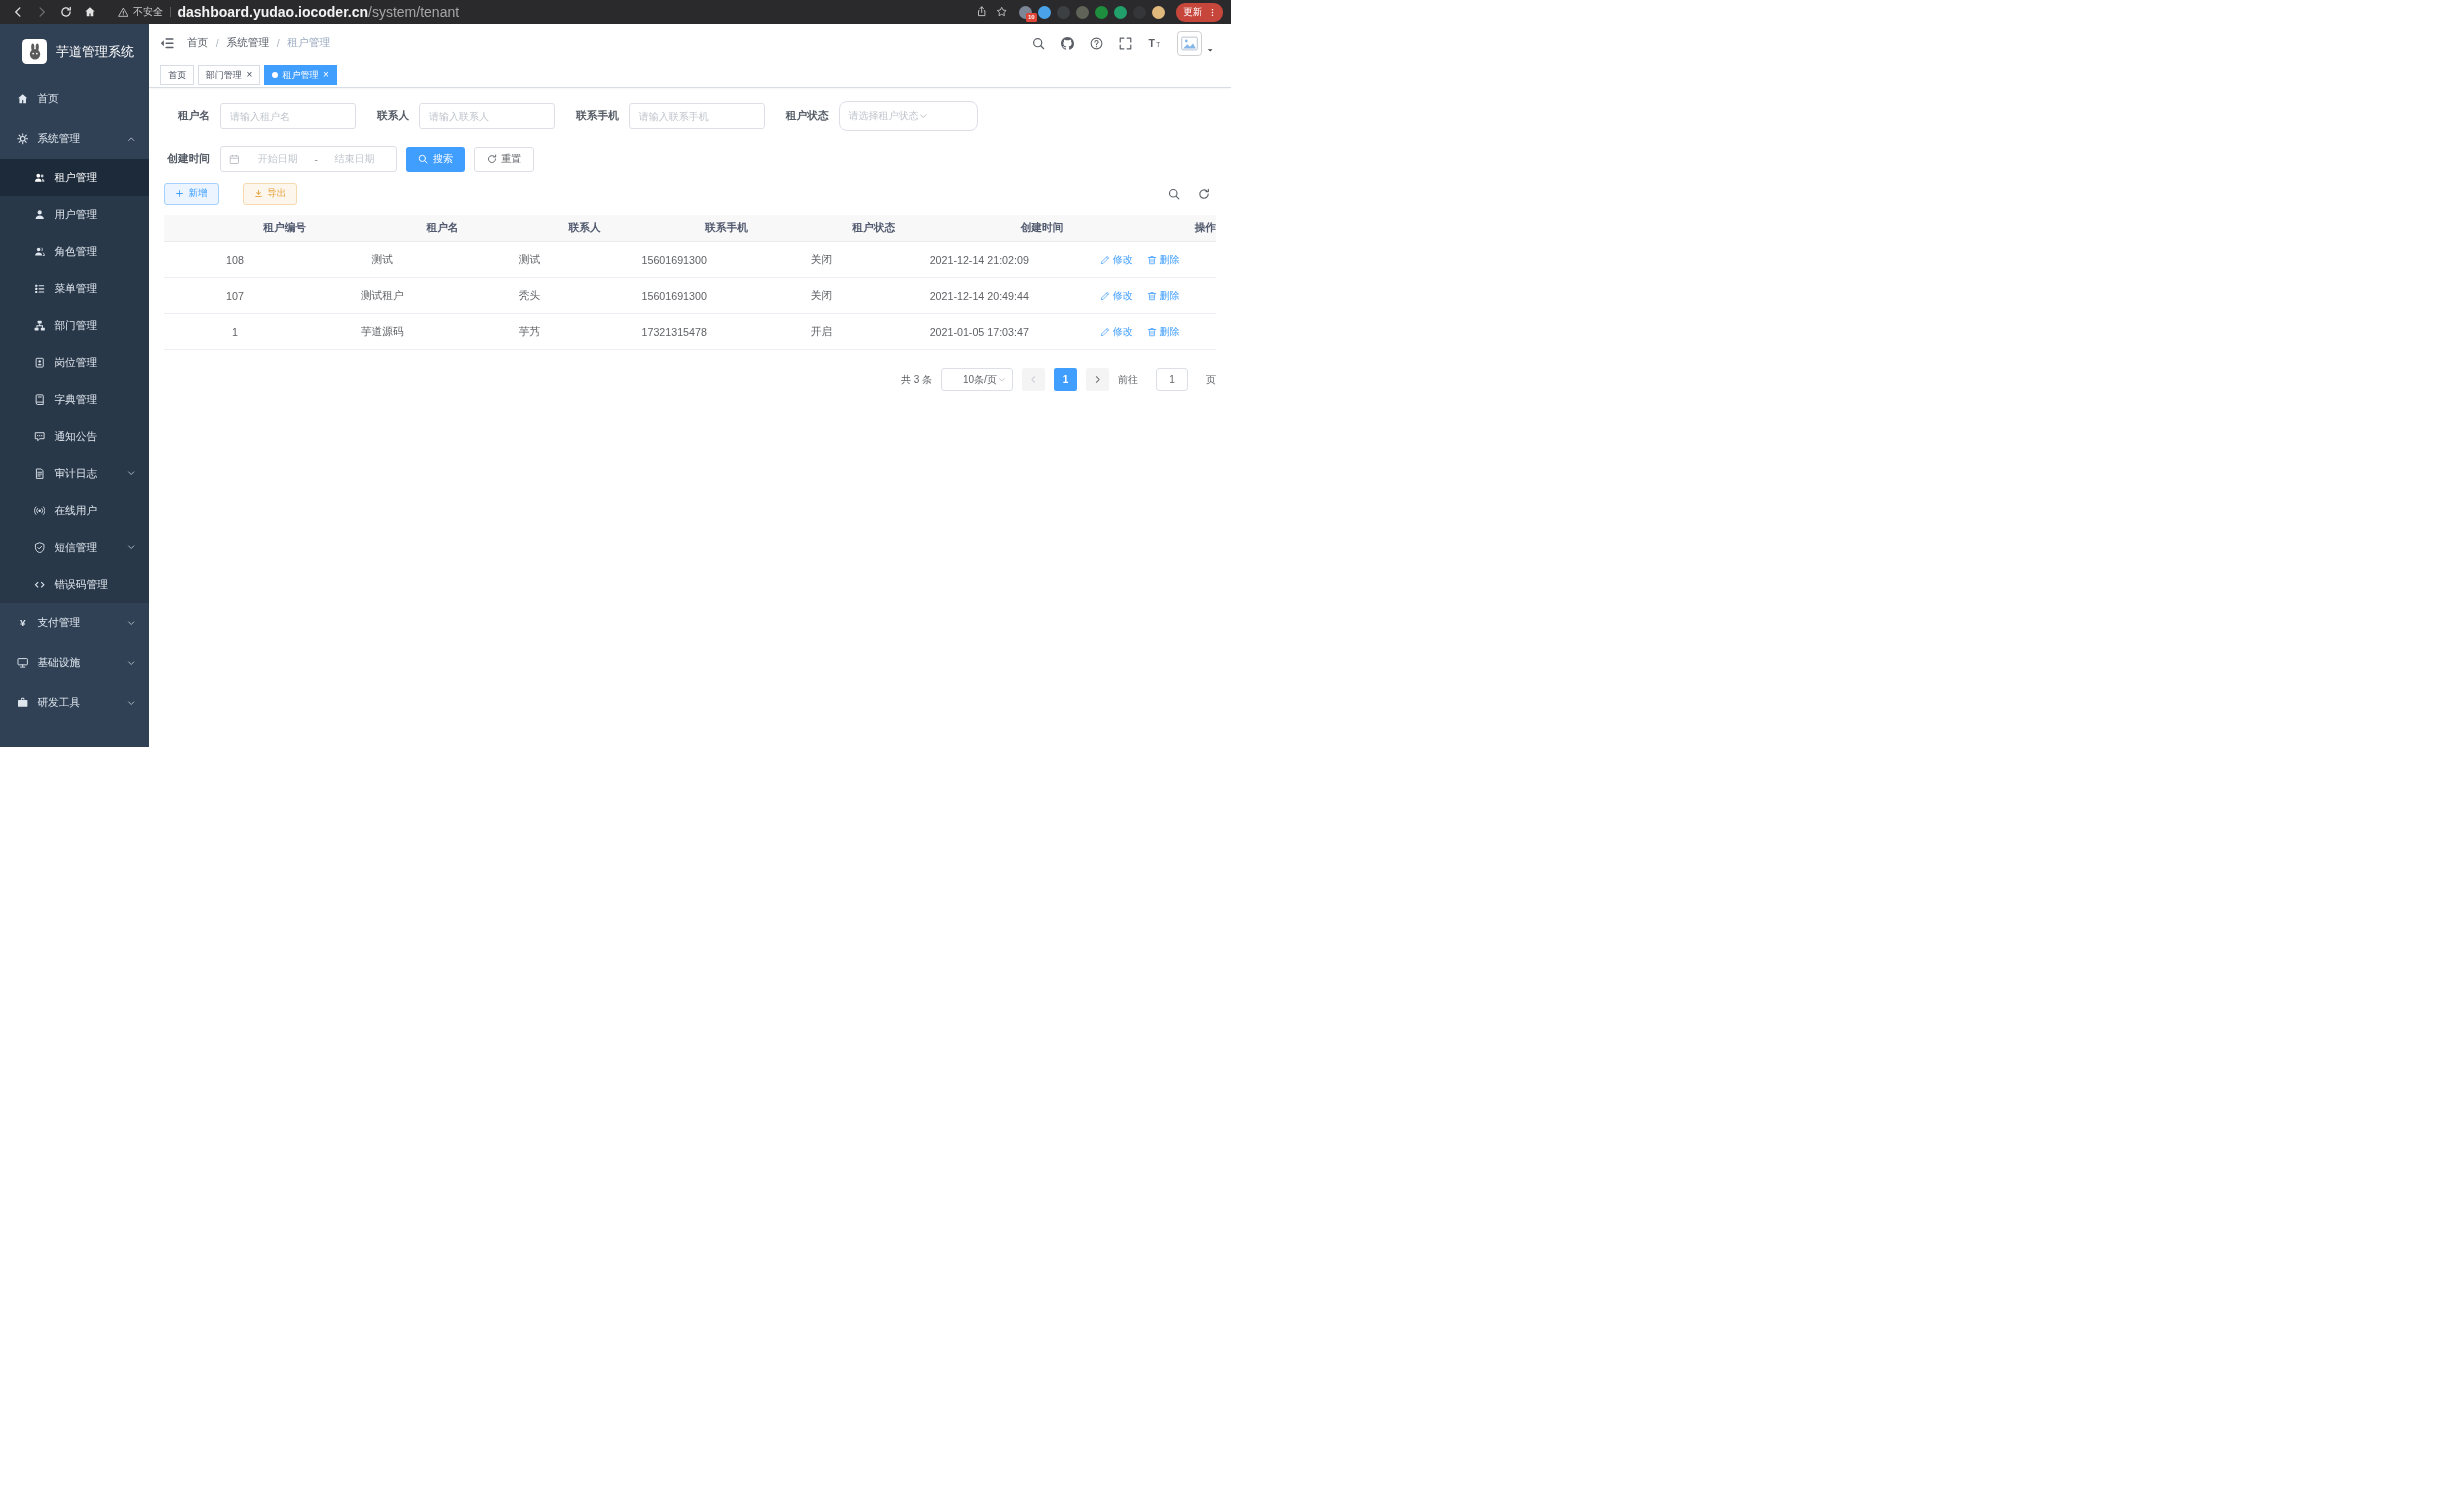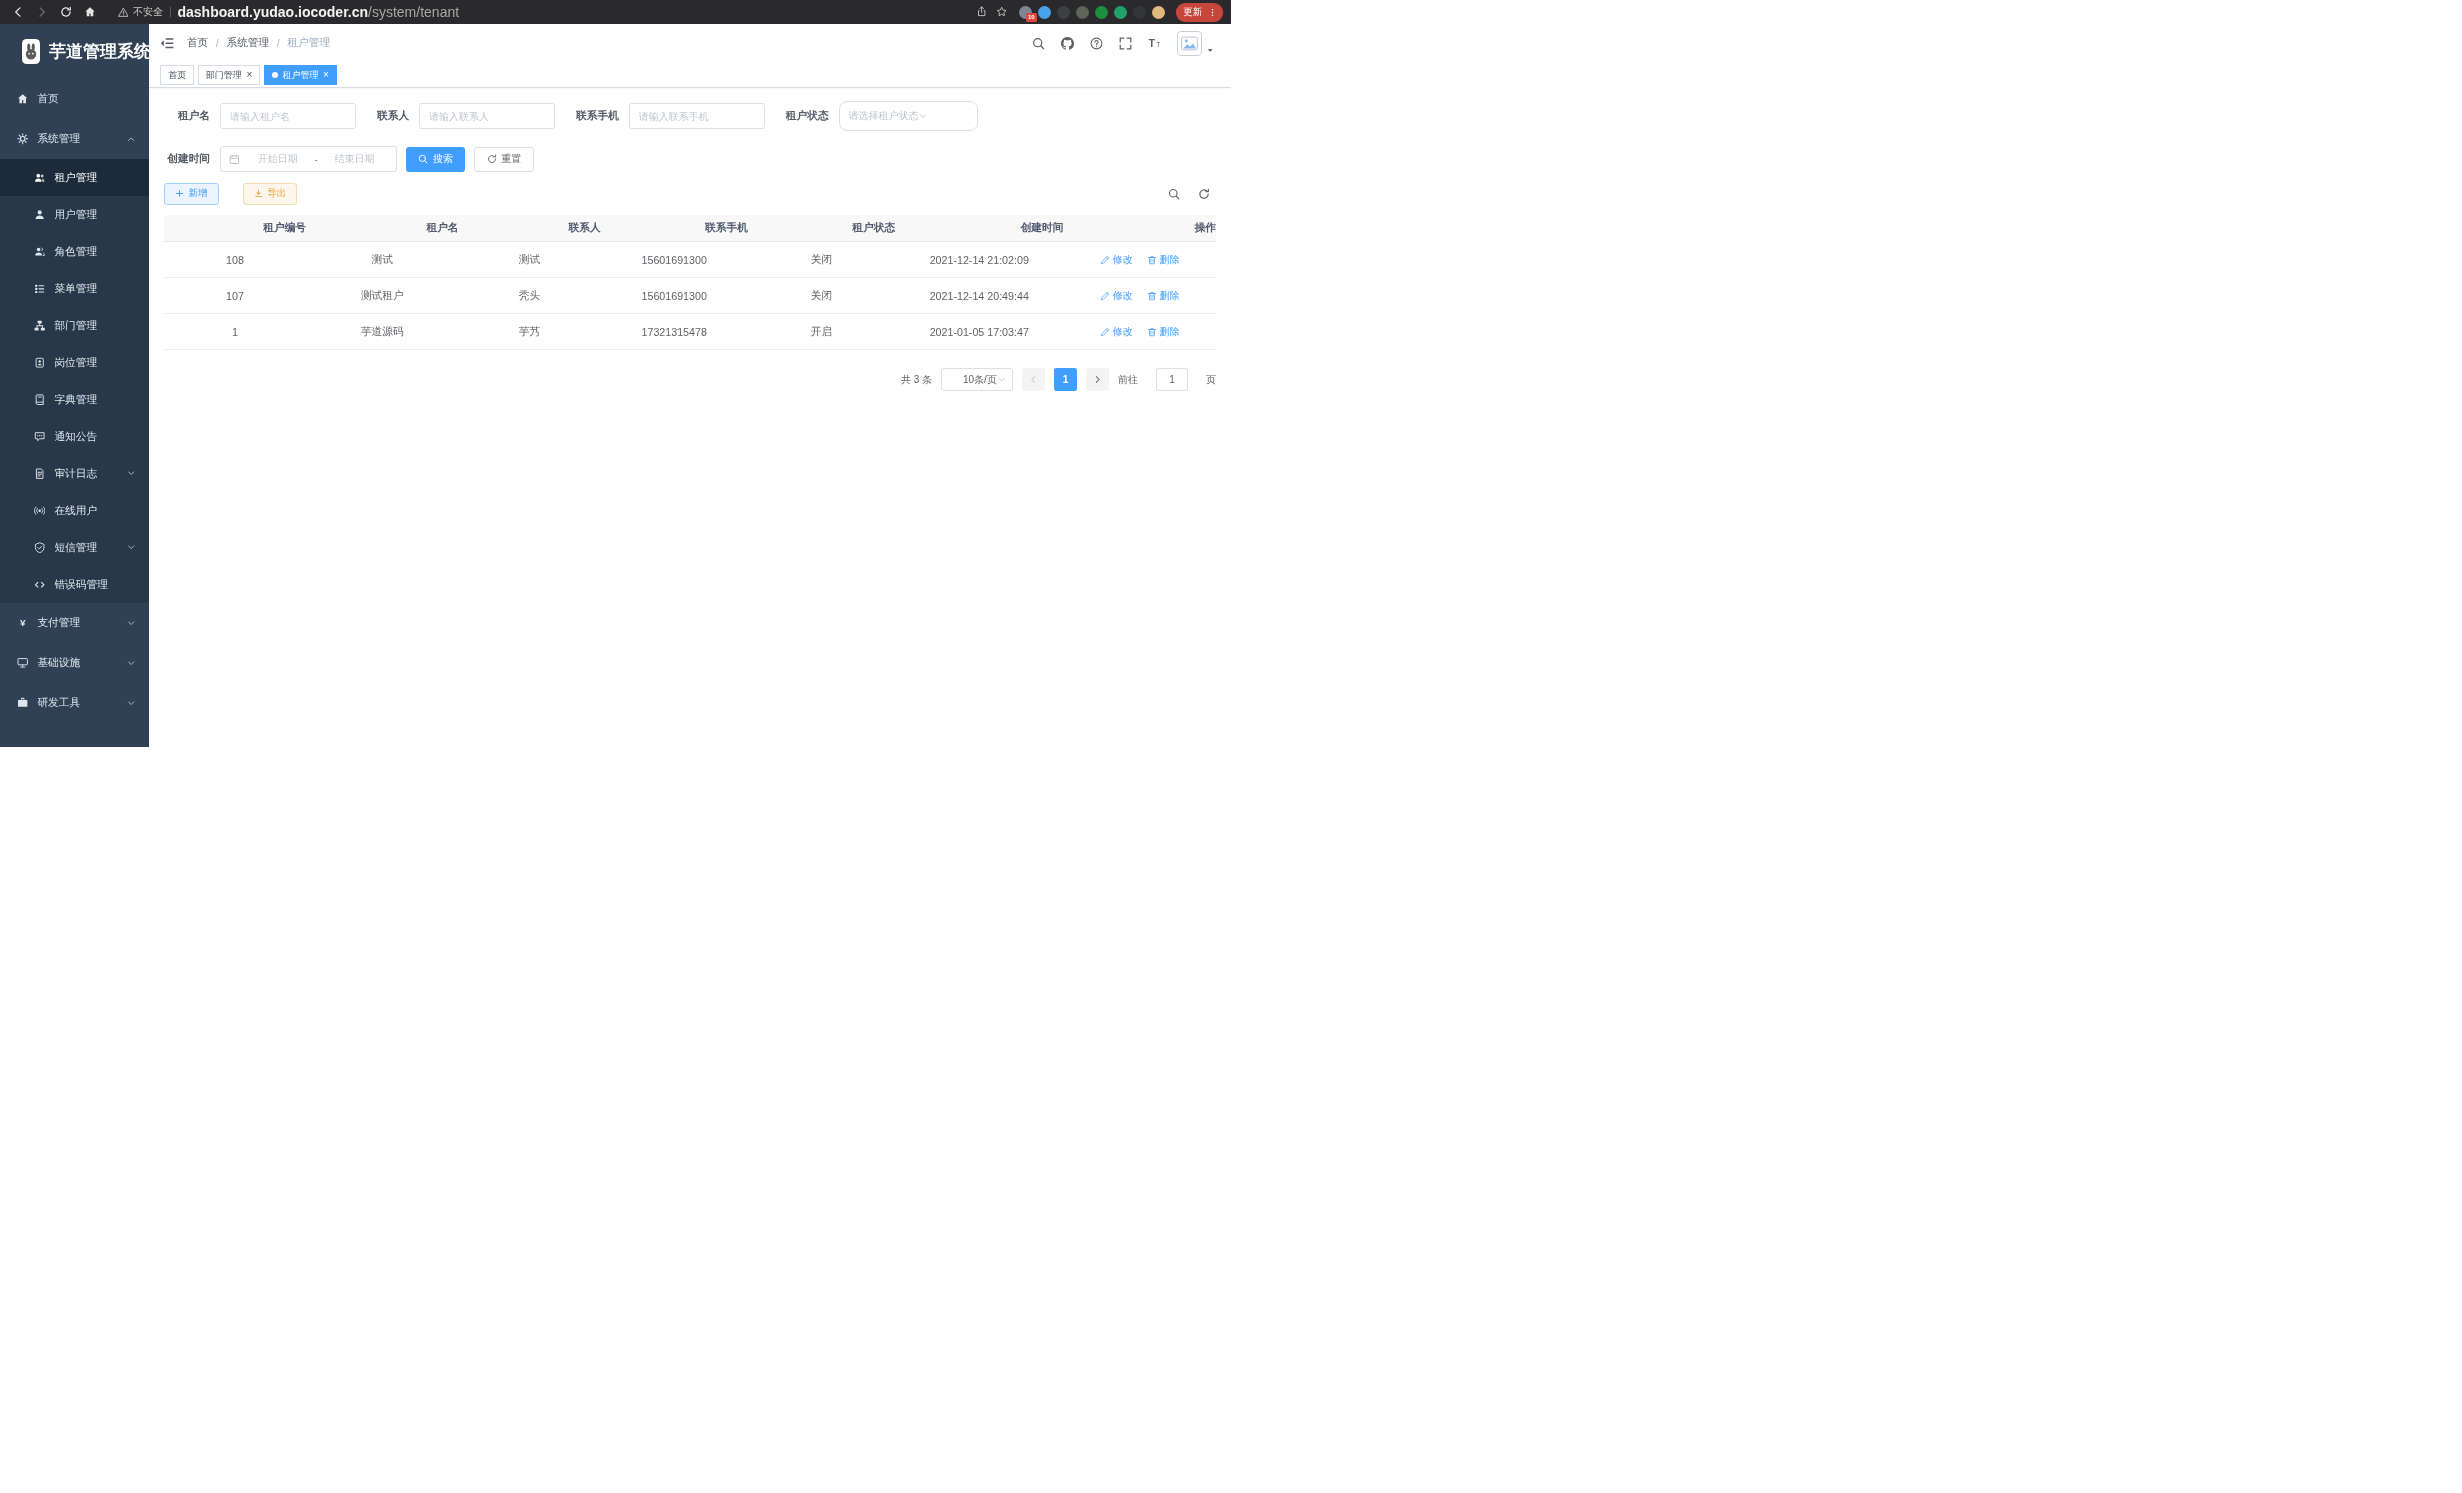--- a/index.html
+++ b/index.html
@@ -32,21 +32,21 @@
   .update-pill .icon{color:#fff}
 
   
   .app{flex:1;display:flex;min-height:0}
 
   
   .sidebar{width:149px;background:#304156;flex:0 0 auto;overflow:hidden;display:flex;flex-direction:column}
   .logo-row{height:55px;display:flex;align-items:center;padding-left:22px;gap:9px;flex:0 0 auto}
   .logo-img{width:25px;height:25px;border-radius:4.6px;background:#fff;display:flex;align-items:center;justify-content:center}
   .logo-img svg{width:18px;height:18px}
-  .logo-title{color:#fff;font-size:17px;font-weight:bold;white-space:nowrap}
+  .logo-title{color:#fff;font-size:13px;font-weight:normal;white-space:nowrap}
   .menu{flex:1;overflow:hidden}
   .menu-item{display:flex;align-items:center;height:40px;padding:0 13.7px 0 17px;font-size:10.7px;color:#dfe6ee;cursor:pointer}
   .menu-item.sub{height:37px;padding-left:34px;background:#293849}
   .menu-item.active{background:#1c2a39;color:#fff}
   .mi-icon{width:11.4px;height:11.4px;margin-right:9px;color:inherit}
   .mi-label{flex:1;white-space:nowrap}
   .mi-arrow{width:8.4px;height:8.4px;color:#c3ccd6}
   .mi-arrow.up svg{transform:rotate(180deg)}
 
   

